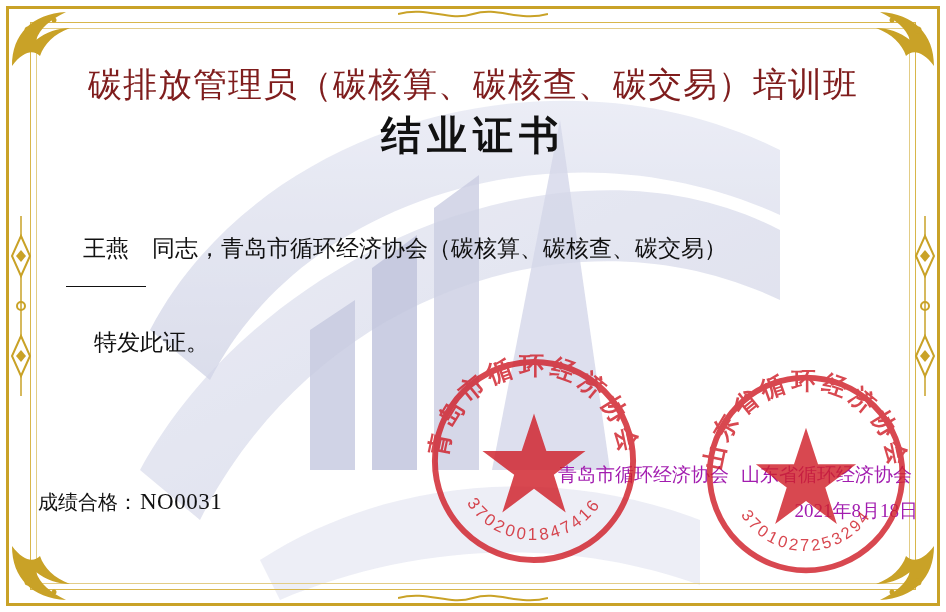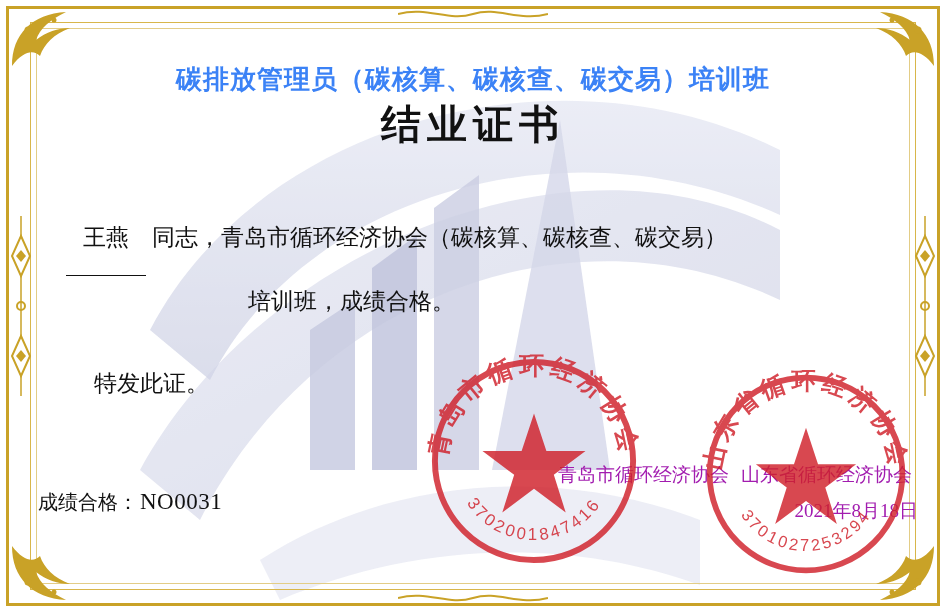--- a/index.html
+++ b/index.html
@@ -90,24 +90,24 @@
   
   .content {
     position: absolute;
     left: 52px;
     right: 52px;
     top: 40px;
     bottom: 40px;
   }
   .title {
     text-align: center;
-    font-size: 26px;
-    font-weight: bold;
+    font-size: 34px;
+    font-weight: normal;
     letter-spacing: 1px;
-    color: #3b82f6;
+    color: #7f1d1d;
     margin-top: 22px;
     white-space: nowrap;
   }
   .subtitle {
     text-align: center;
     font-size: 40px;
     font-weight: bold;
     letter-spacing: 6px;
     color: #111;
   }
@@ -276,21 +276,20 @@
   </div>
 
   <div class="content">
     <div class="title">碳排放管理员（碳核算、碳核查、碳交易）培训班</div>
     <div class="subtitle">结业证书</div>
 
     <div class="body-block">
       <div class="line1">
         <span class="name">王燕</span><span>同志，青岛市循环经济协会（碳核算、碳核查、碳交易）</span>
       </div>
-      <div class="line2">培训班，成绩合格。</div>
       <div class="line3">特发此证。</div>
     </div>
   </div>
 
   <div class="cert-no">
     <span>成绩合格：</span><span class="no-value">NO0031</span>
   </div>
 
   <div class="issuers">
     <span class="issuer-row">

